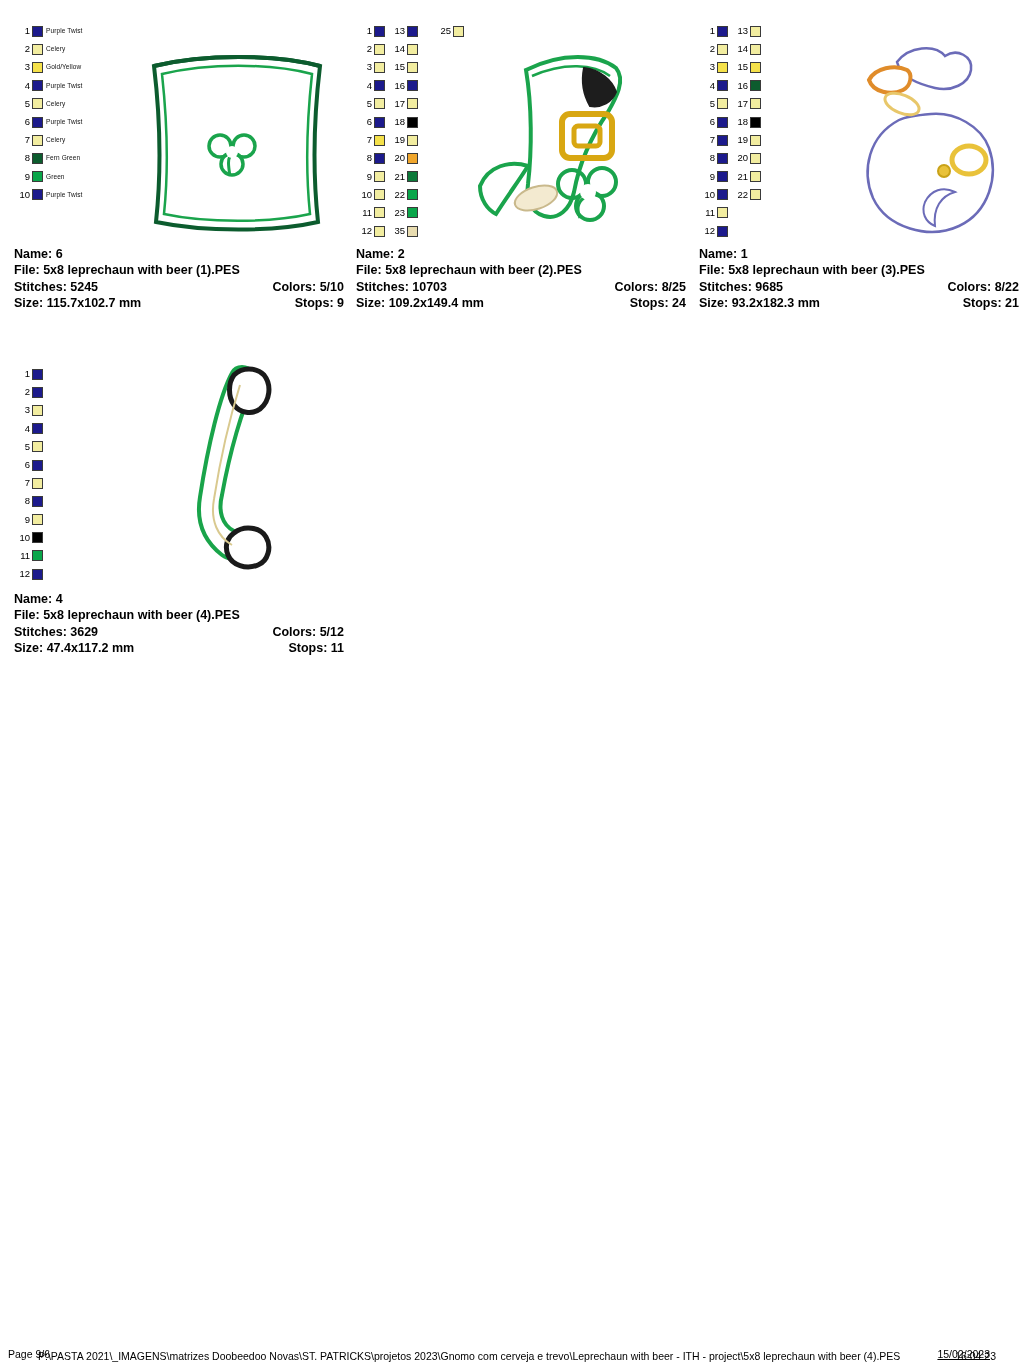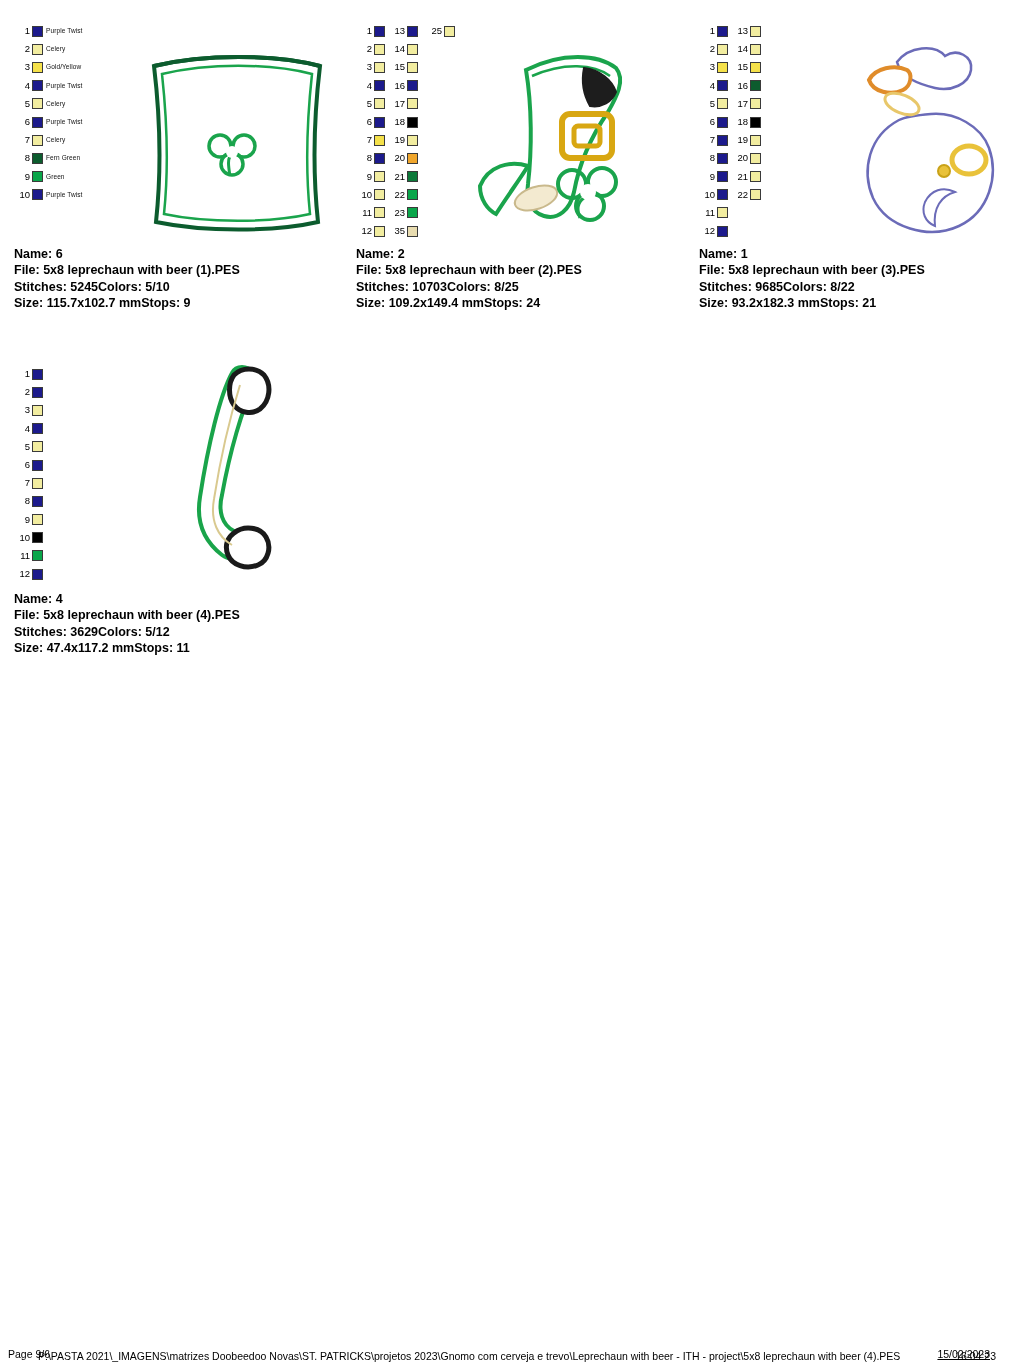--- a/index.html
+++ b/index.html
@@ -78,21 +78,21 @@
 
   
   .info {
     font-size: 12.5px;
     font-weight: bold;
     line-height: 16.4px;
     margin-top: 4px;
   }
   .info .row-split {
     display: flex;
-    justify-content: flex-start;
+    justify-content: space-between;
   }
   .info .line {
     white-space: nowrap;
   }
 
   
   .art-svg {
     position: absolute;
   }
 
@@ -322,21 +322,21 @@
             </div>
           <div class="legend-row">
               <span class="legend-num">23</span>
               <span class="swatch" style="background:#0aa64a"></span>
             </div>
           <div class="legend-row">
               <span class="legend-num">35</span>
               <span class="swatch" style="background:#e8dcb0"></span>
             </div>
         </div>
-        <div class="legend-col" style="margin-left:8px">
+        <div class="legend-col" style="margin-left:17px">
           <div class="legend-row">
               <span class="legend-num">25</span>
               <span class="swatch" style="background:#f2eda0"></span>
             </div>
         </div>
       </div>
 
       <svg class="art-svg" style="left:110px; top:18px;" width="210" height="205" viewBox="0 0 210 205">
 
         <path d="M60,30 C96,12 132,14 150,28 C160,40 150,58 142,72 C120,104 112,130 108,152

